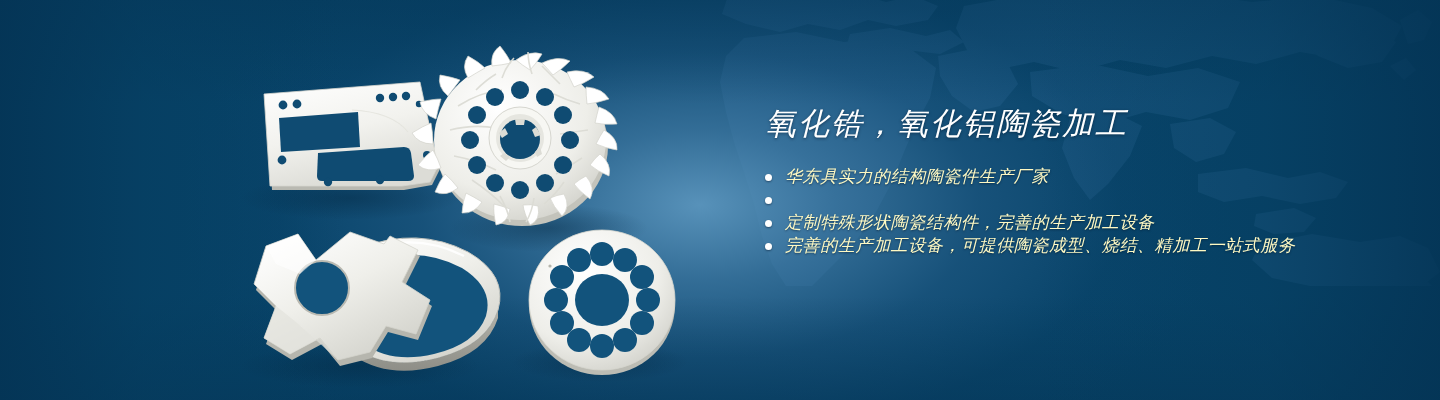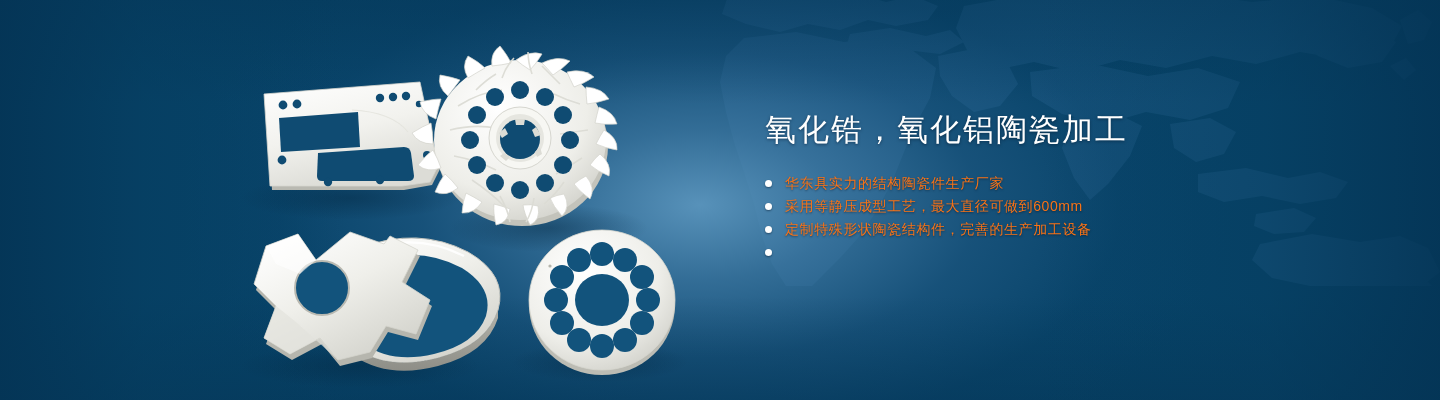--- a/index.html
+++ b/index.html
@@ -70,22 +70,23 @@
     top: 0;
     width: 720px;
     height: 400px;
   }
   .parts svg { display: block; width: 100%; height: 100%; }
 
   
   .copy {
     position: absolute;
     left: 765px;
-    top: 110px;
+    top: 104px;
     width: 620px;
+    font-style: italic;
   }
   .headline {
     margin: 0;
     font-size: 31px;
     font-weight: normal;
     line-height: 40px;
     letter-spacing: 2px;
     color: #ffffff;
     text-shadow: 0 1px 3px rgba(0,20,40,0.55);
     white-space: nowrap;
@@ -104,23 +105,23 @@
   .bullet-dot {
     flex: 0 0 auto;
     width: 7px;
     height: 7px;
     border-radius: 50%;
     background: #ffffff;
     margin-right: 13px;
     box-shadow: 0 1px 2px rgba(0,15,35,0.45);
   }
   .bullet-text {
-    font-size: 14px;
+    font-size: 17px;
     line-height: 22px;
-    color: #f97316;
+    color: #fef9c3;
     letter-spacing: 0.6px;
     text-shadow: 0 1px 2px rgba(0,20,40,0.55);
     white-space: nowrap;
   }
 </style>
 </head>
 <body>
 
 <div class="banner">
 
@@ -363,25 +364,25 @@
   <div class="copy">
     <h1 class="headline">氧化锆，氧化铝陶瓷加工</h1>
 
     <ul class="bullets">
       <li class="bullet">
         <span class="bullet-dot"></span>
         <span class="bullet-text">华东具实力的结构陶瓷件生产厂家</span>
       </li>
       <li class="bullet">
         <span class="bullet-dot"></span>
-        <span class="bullet-text">采用等静压成型工艺，最大直径可做到600mm</span>
       </li>
       <li class="bullet">
         <span class="bullet-dot"></span>
         <span class="bullet-text">定制特殊形状陶瓷结构件，完善的生产加工设备</span>
       </li>
       <li class="bullet">
         <span class="bullet-dot"></span>
+        <span class="bullet-text">完善的生产加工设备，可提供陶瓷成型、烧结、精加工一站式服务</span>
       </li>
     </ul>
   </div>
 
 </div>
 
 </body></html>

